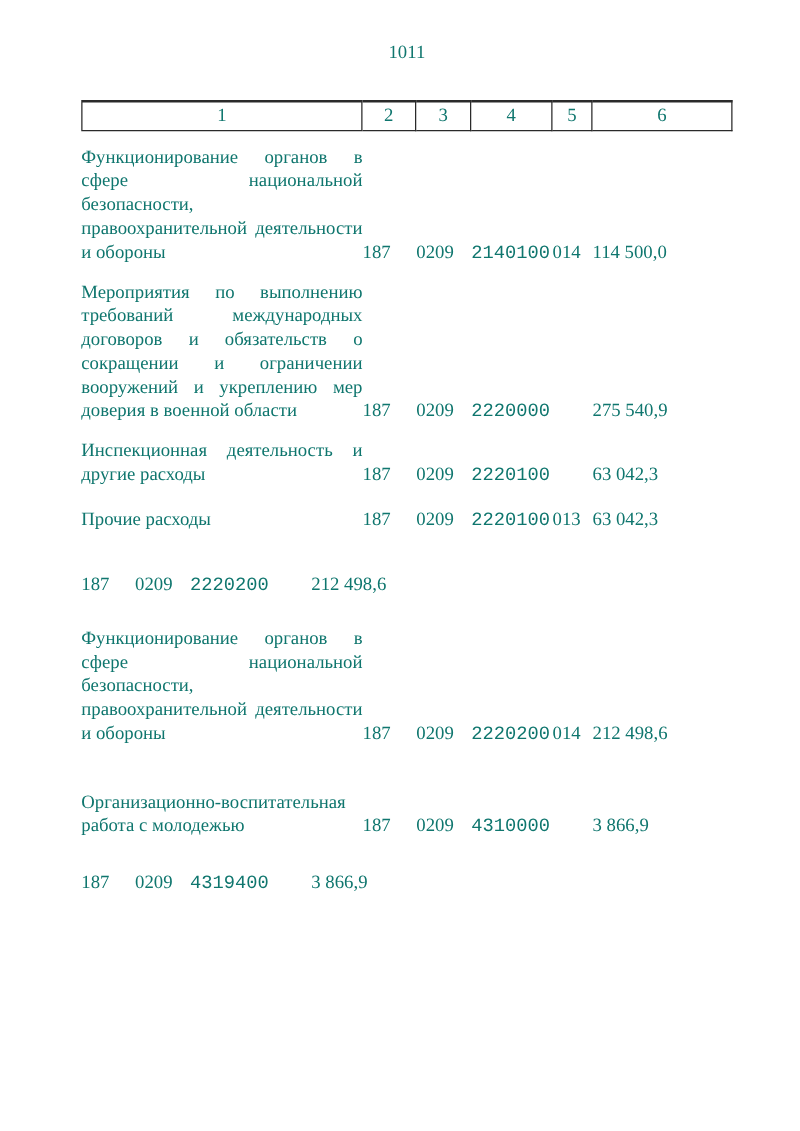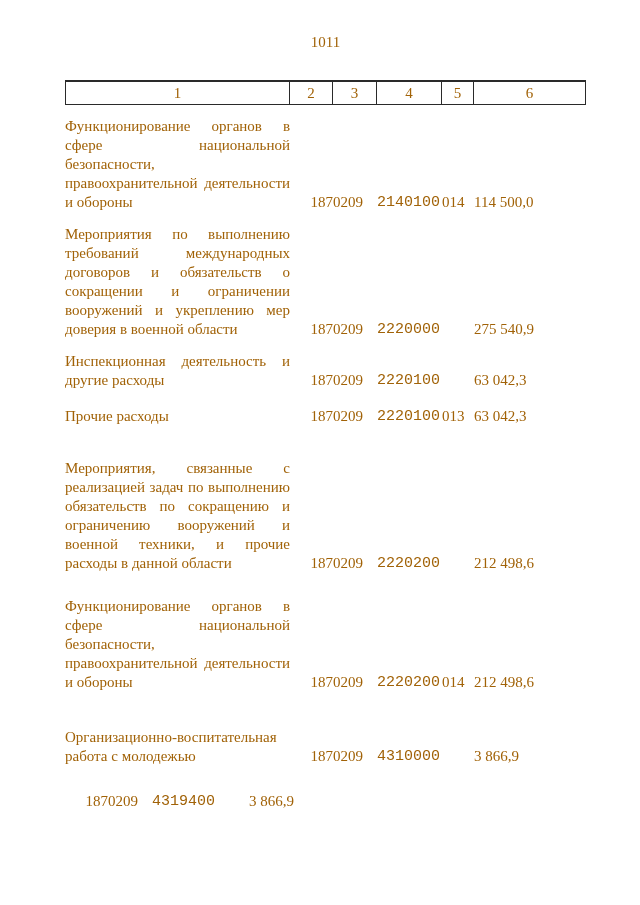--- a/index.html
+++ b/index.html
@@ -5,21 +5,21 @@
   html, body {
     margin: 0;
     padding: 0;
     background: #ffffff;
   }
   .page {
     position: relative;
     width: 640px;
     height: 905px;
     background: #ffffff;
-    color: #a16207;
+    color: #0f766e;
     font-family: "Liberation Serif", "DejaVu Serif", serif;
     font-size: 15px;
     line-height: 19px;
     overflow: hidden;
   }
   .page-number {
     position: absolute;
     top: 33px;
     left: 65px;
     width: 521px;
@@ -55,21 +55,21 @@
   .row {
     display: flex;
     align-items: flex-end;
     width: 521px;
   }
   .b1 {
     width: 225px;
     text-align: justify;
     hyphens: none;
   }
-  .b2 { width: 43px; text-align: right; }
+  .b2 { width: 43px; text-align: left; }
   .b3 { width: 44px; text-align: left; }
   .b4 { width: 65px; text-align: left; font-family: Liberation Mono, monospace; }
   .b5 { width: 32px; text-align: left; }
   .b6 {
     width: 112px;
     box-sizing: border-box;
     padding-right: 5px;
   }
 </style>
 </head>
@@ -120,21 +120,20 @@
     <div class="row" style="margin-top:17px">
       <div class="b1">Прочие расходы</div>
       <div class="b2">187</div>
       <div class="b3">0209</div>
       <div class="b4">2220100</div>
       <div class="b5">013</div>
       <div class="b6">63 042,3</div>
     </div>
 
     <div class="row" style="margin-top:33px">
-      <div class="b1">Мероприятия, связанные с реализацией задач по выполнению обязательств по сокращению и ограничению вооружений и военной техники, и прочие расходы в данной области</div>
       <div class="b2">187</div>
       <div class="b3">0209</div>
       <div class="b4">2220200</div>
       <div class="b5"></div>
       <div class="b6">212 498,6</div>
     </div>
 
     <div class="row" style="margin-top:24px">
       <div class="b1">Функционирование органов в сфере национальной безопасности, правоохранительной деятельности и обороны</div>
       <div class="b2">187</div>

